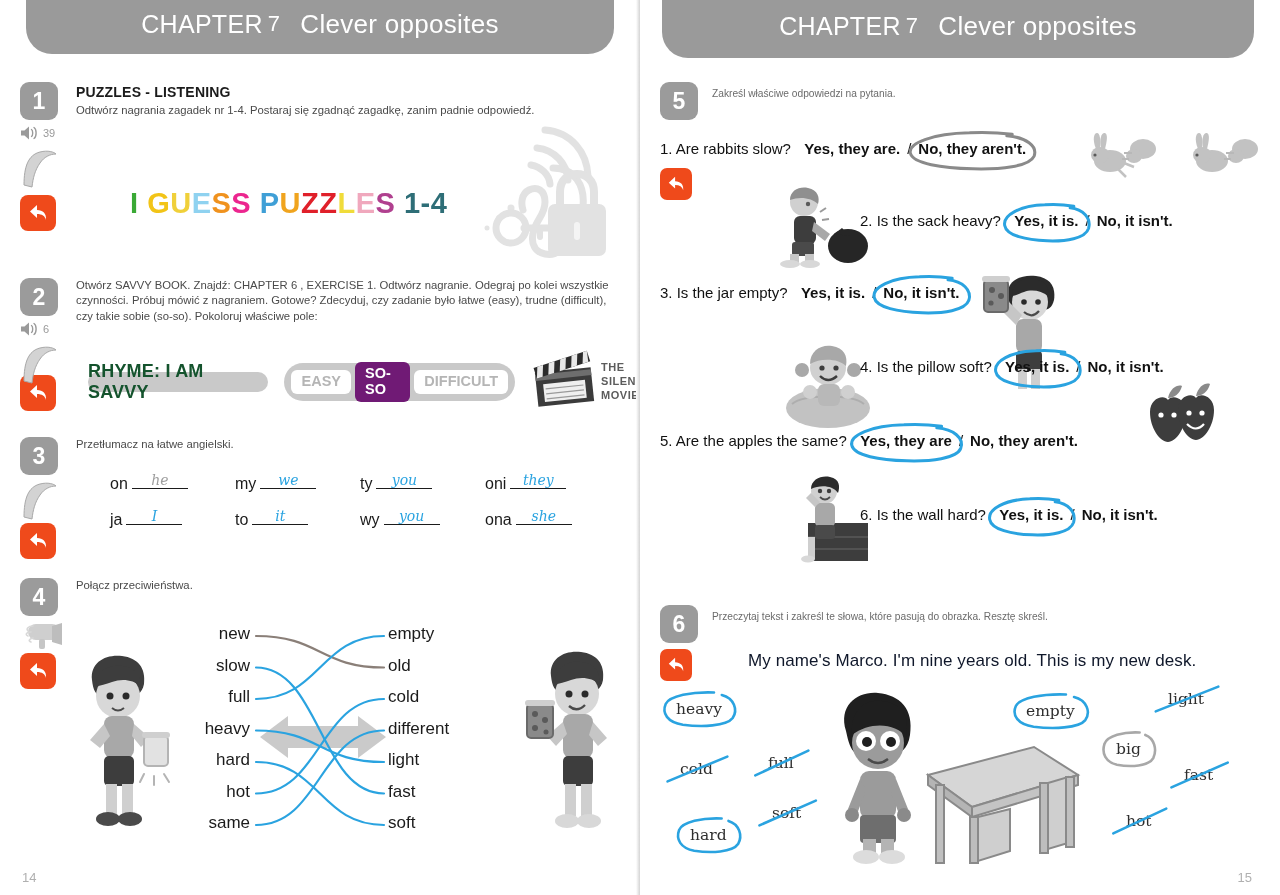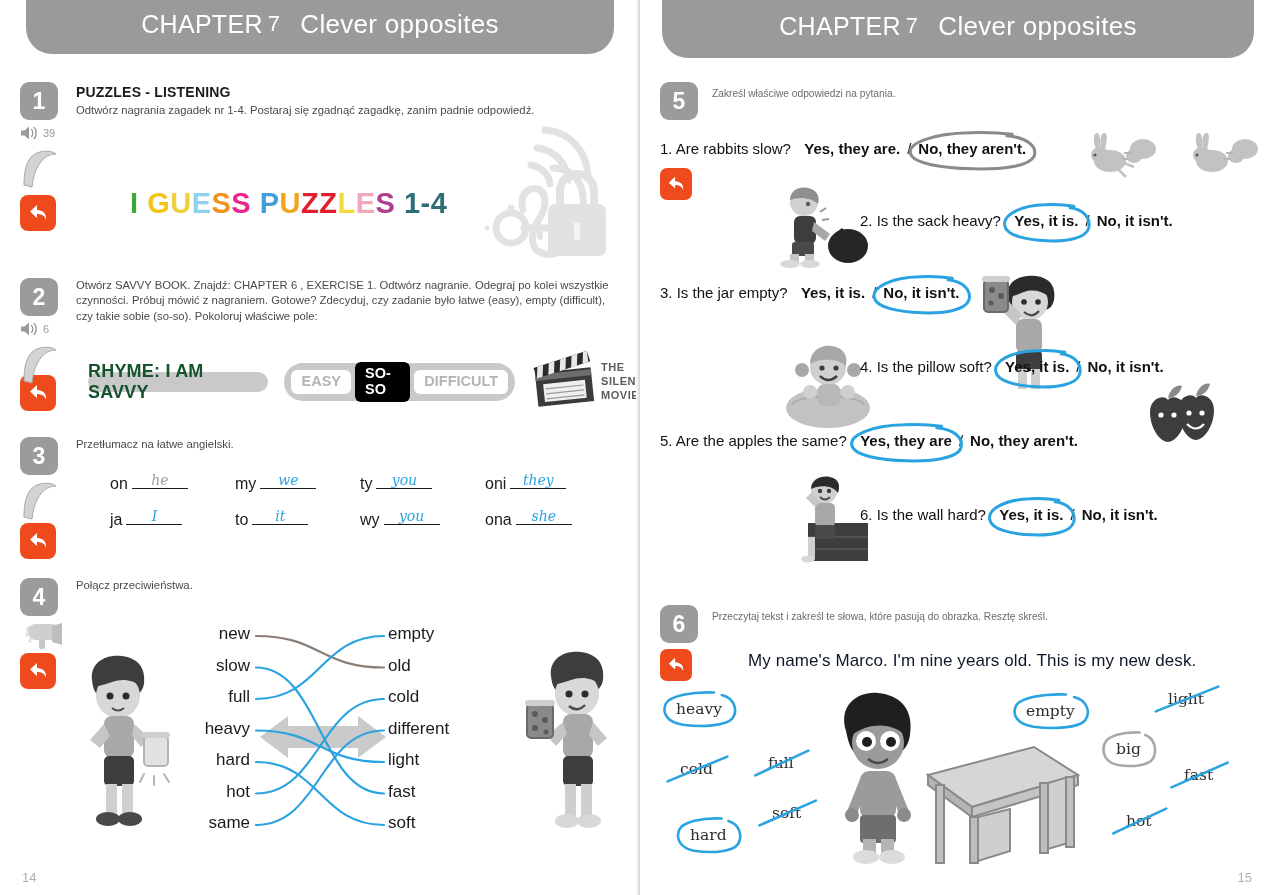--- a/index.html
+++ b/index.html
@@ -65,21 +65,21 @@
     justify-content:center; font-size:18px; letter-spacing:.2px;
   }
   .choices {
     background:#c9c9c9; border-radius:20px; height:38px;
     display:flex; align-items:center; gap:4px; padding:0 7px;
   }
   .choice {
     background:#ffffff; color:#b5b5b5; font-weight:bold; font-size:14.5px;
     border-radius:6px; padding:4px 10px; line-height:1.1;
   }
-  .choice.sel { background:#000000; color:#ffffff; }
+  .choice.sel { background:#701a75; color:#ffffff; }
   .movie-label { font-size:11px; font-weight:bold; color:#5c5c5c; line-height:1.25; letter-spacing:.5px;}
 
   
   .tgrid { display:grid; grid-template-columns:repeat(4,1fr); row-gap:12px; }
   .tcell { display:flex; align-items:baseline; font-size:16px; color:#1b1b1b;}
   .tcell .pl { padding-right:4px; }
   .tblank {
     display:inline-block; min-width:56px; border-bottom:1.6px solid #1b1b1b;
     text-align:center; position:relative; height:20px;
   }
@@ -194,21 +194,21 @@
             </svg>
           </div>
           <div class="replybtn" style="margin-top:-10px;">
             <svg width="22" height="20" viewBox="0 0 22 20">
               <path d="M10 2 L3 8.5 L10 15 V11 C15 11 18 13 19 17 C19.5 10 16 7.5 10 7 Z" fill="#fff"></path>
             </svg>
           </div>
         </div>
         <div style="flex:1; padding-top:0;">
           <div class="polish">Otwórz SAVVY BOOK. Znajdź: CHAPTER 6 , EXERCISE 1.  Odtwórz nagranie. Odegraj po kolei wszystkie</div>
-          <div class="polish">czynności. Próbuj mówić z nagraniem. Gotowe? Zdecyduj, czy zadanie było łatwe (easy), empty (difficult),</div>
+          <div class="polish">czynności. Próbuj mówić z nagraniem. Gotowe? Zdecyduj, czy zadanie było łatwe (easy), trudne (difficult),</div>
           <div class="polish">czy takie sobie (so-so). Pokoloruj właściwe pole:</div>
         </div>
       </div>
 
       <div class="pill-row" style="position:absolute; left:68px; top:78px;">
         <div class="pill-grey" style="width:190px;">RHYME: I AM SAVVY</div>
         <div class="choices" id="choice-row">
             <div class="choice">EASY</div>
             <div class="choice sel">SO-SO</div>
             <div class="choice">DIFFICULT</div>

